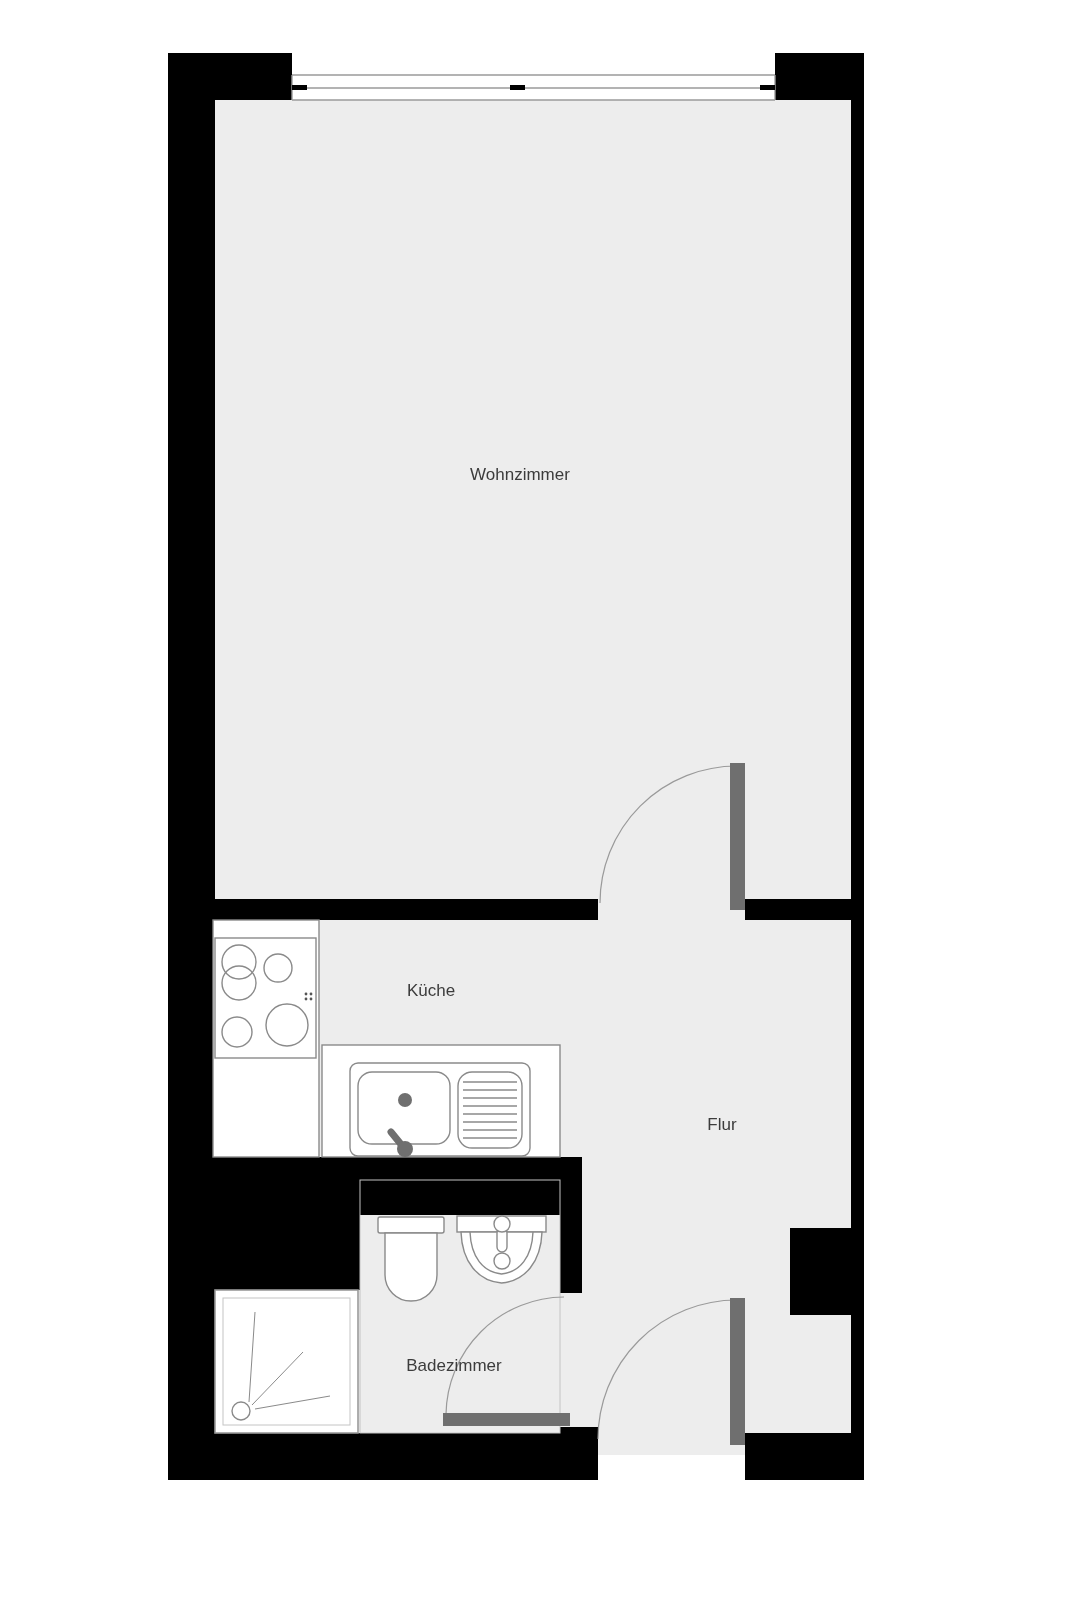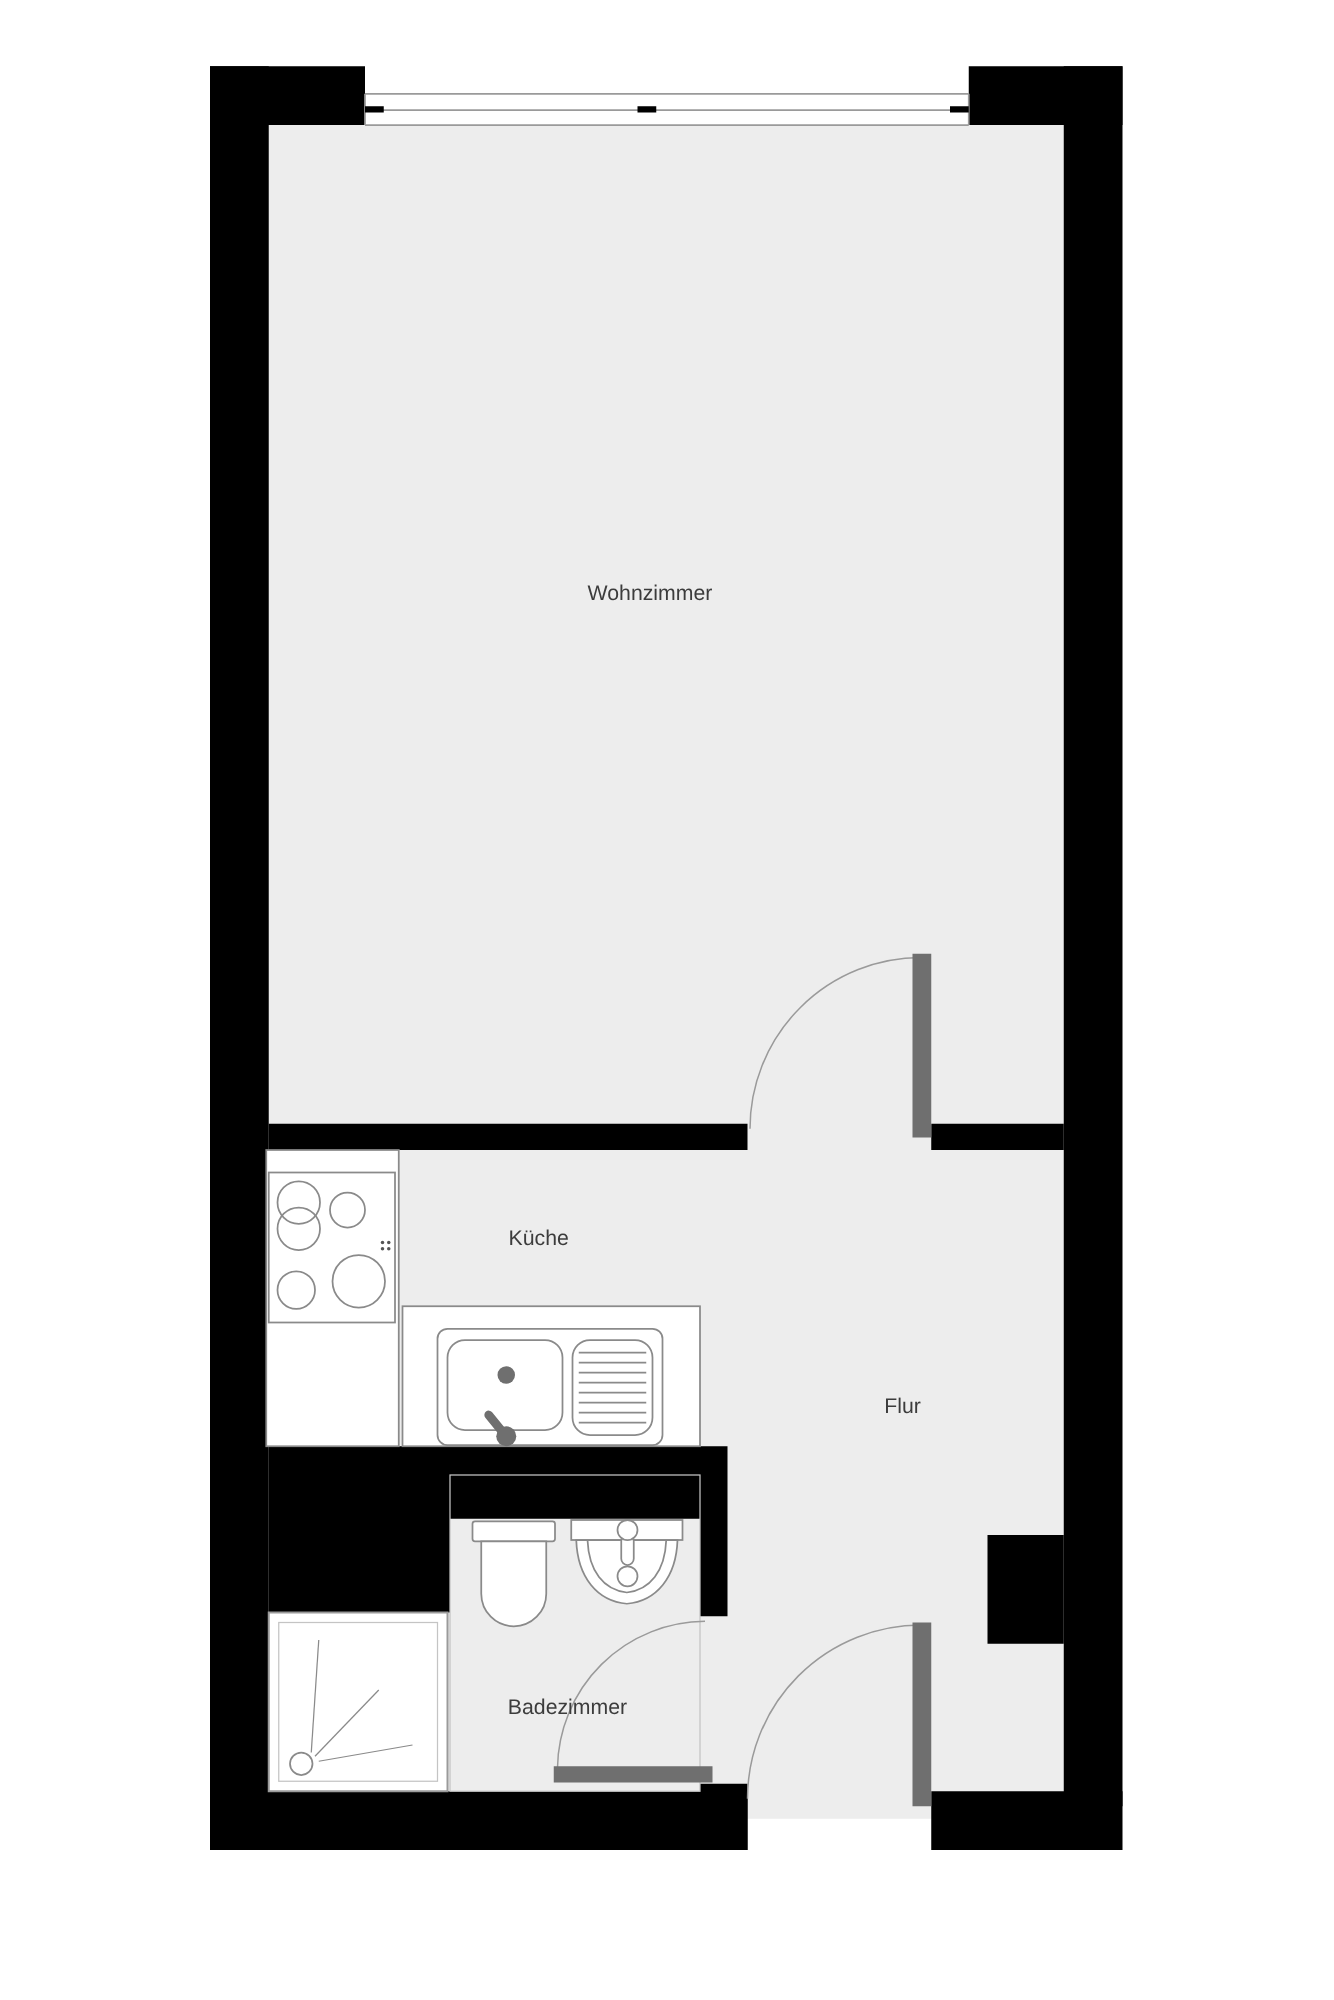--- a/index.html
+++ b/index.html
@@ -3,21 +3,21 @@
 <meta charset="utf-8">
 <style>
   html, body {
     margin: 0;
     padding: 0;
     background: var(--background, #ffffff);
     font-family: "Liberation Sans", sans-serif;
   }
   .page {
     position: relative;
-    width: 1067px;
+    width: 864px;
     height: 1600px;
     background: var(--background, #ffffff);
     overflow: hidden;
     text-decoration: underline;
   }
   svg { position: absolute; left: 0; top: 0; }
 
   .wall   { fill: var(--wall, #000000); }
   .floor  { fill: var(--floor, #ededed); }
   .leaf   { fill: var(--door-leaf, #6f6f6f); }

